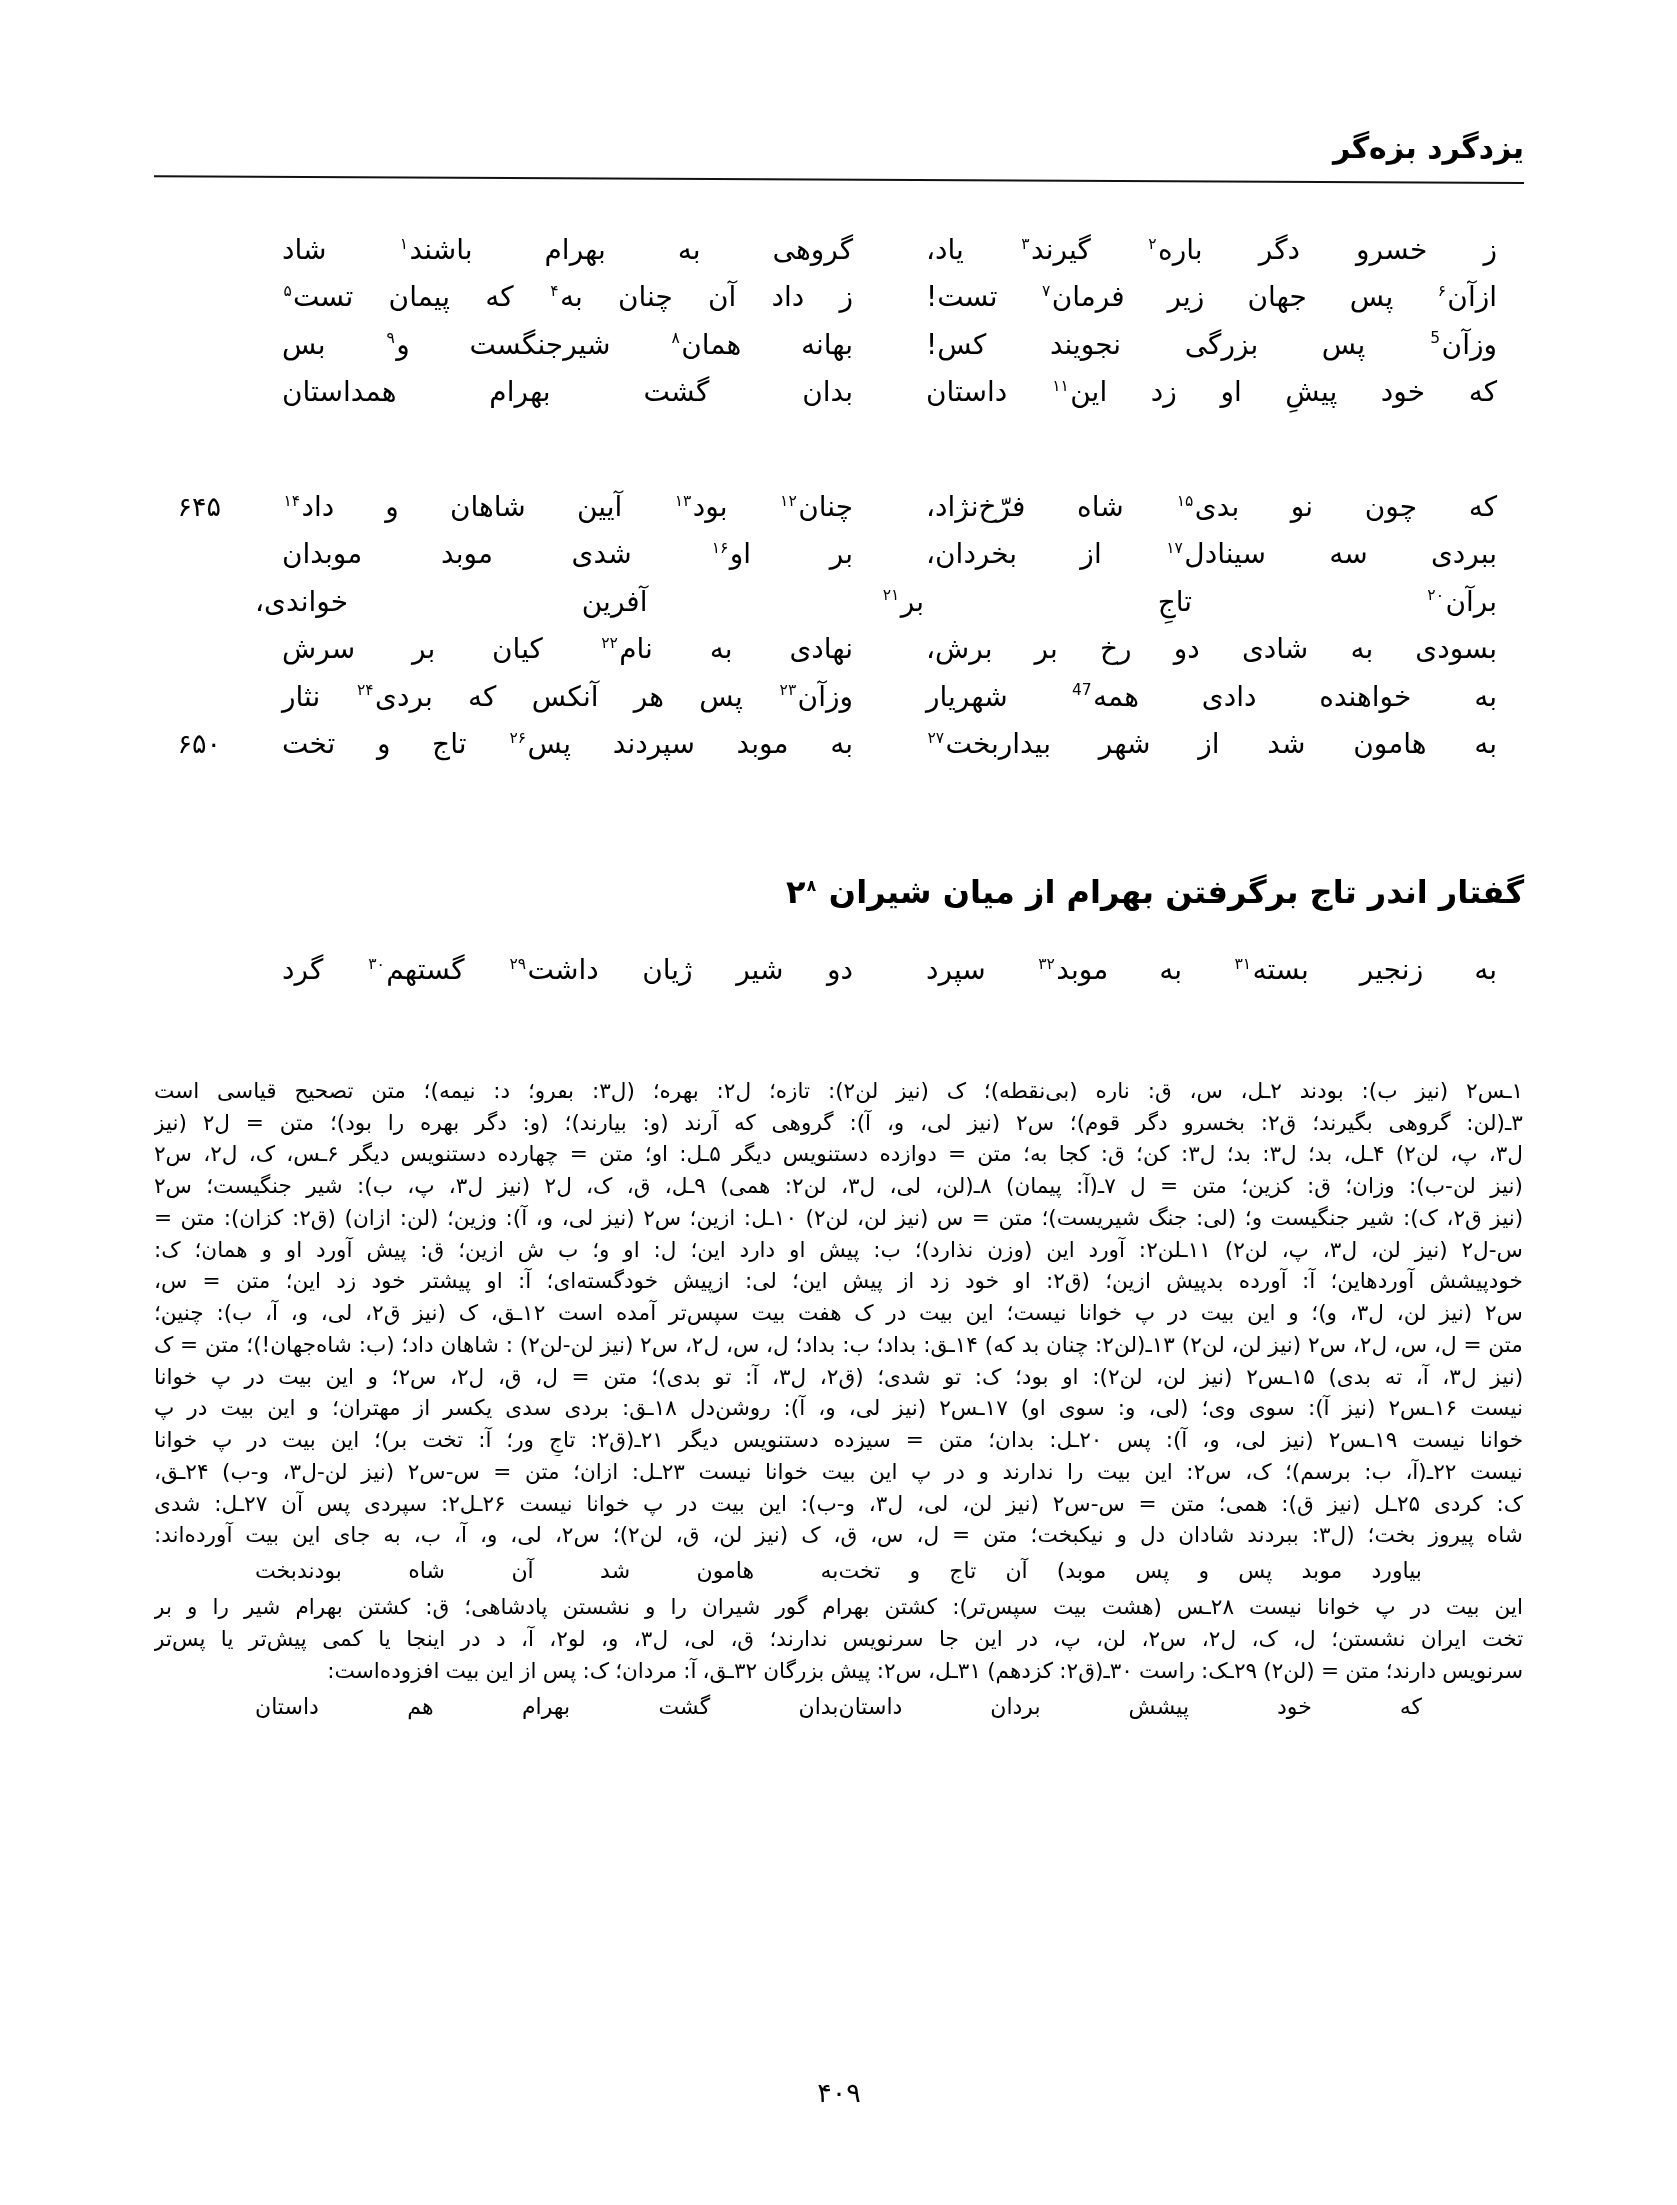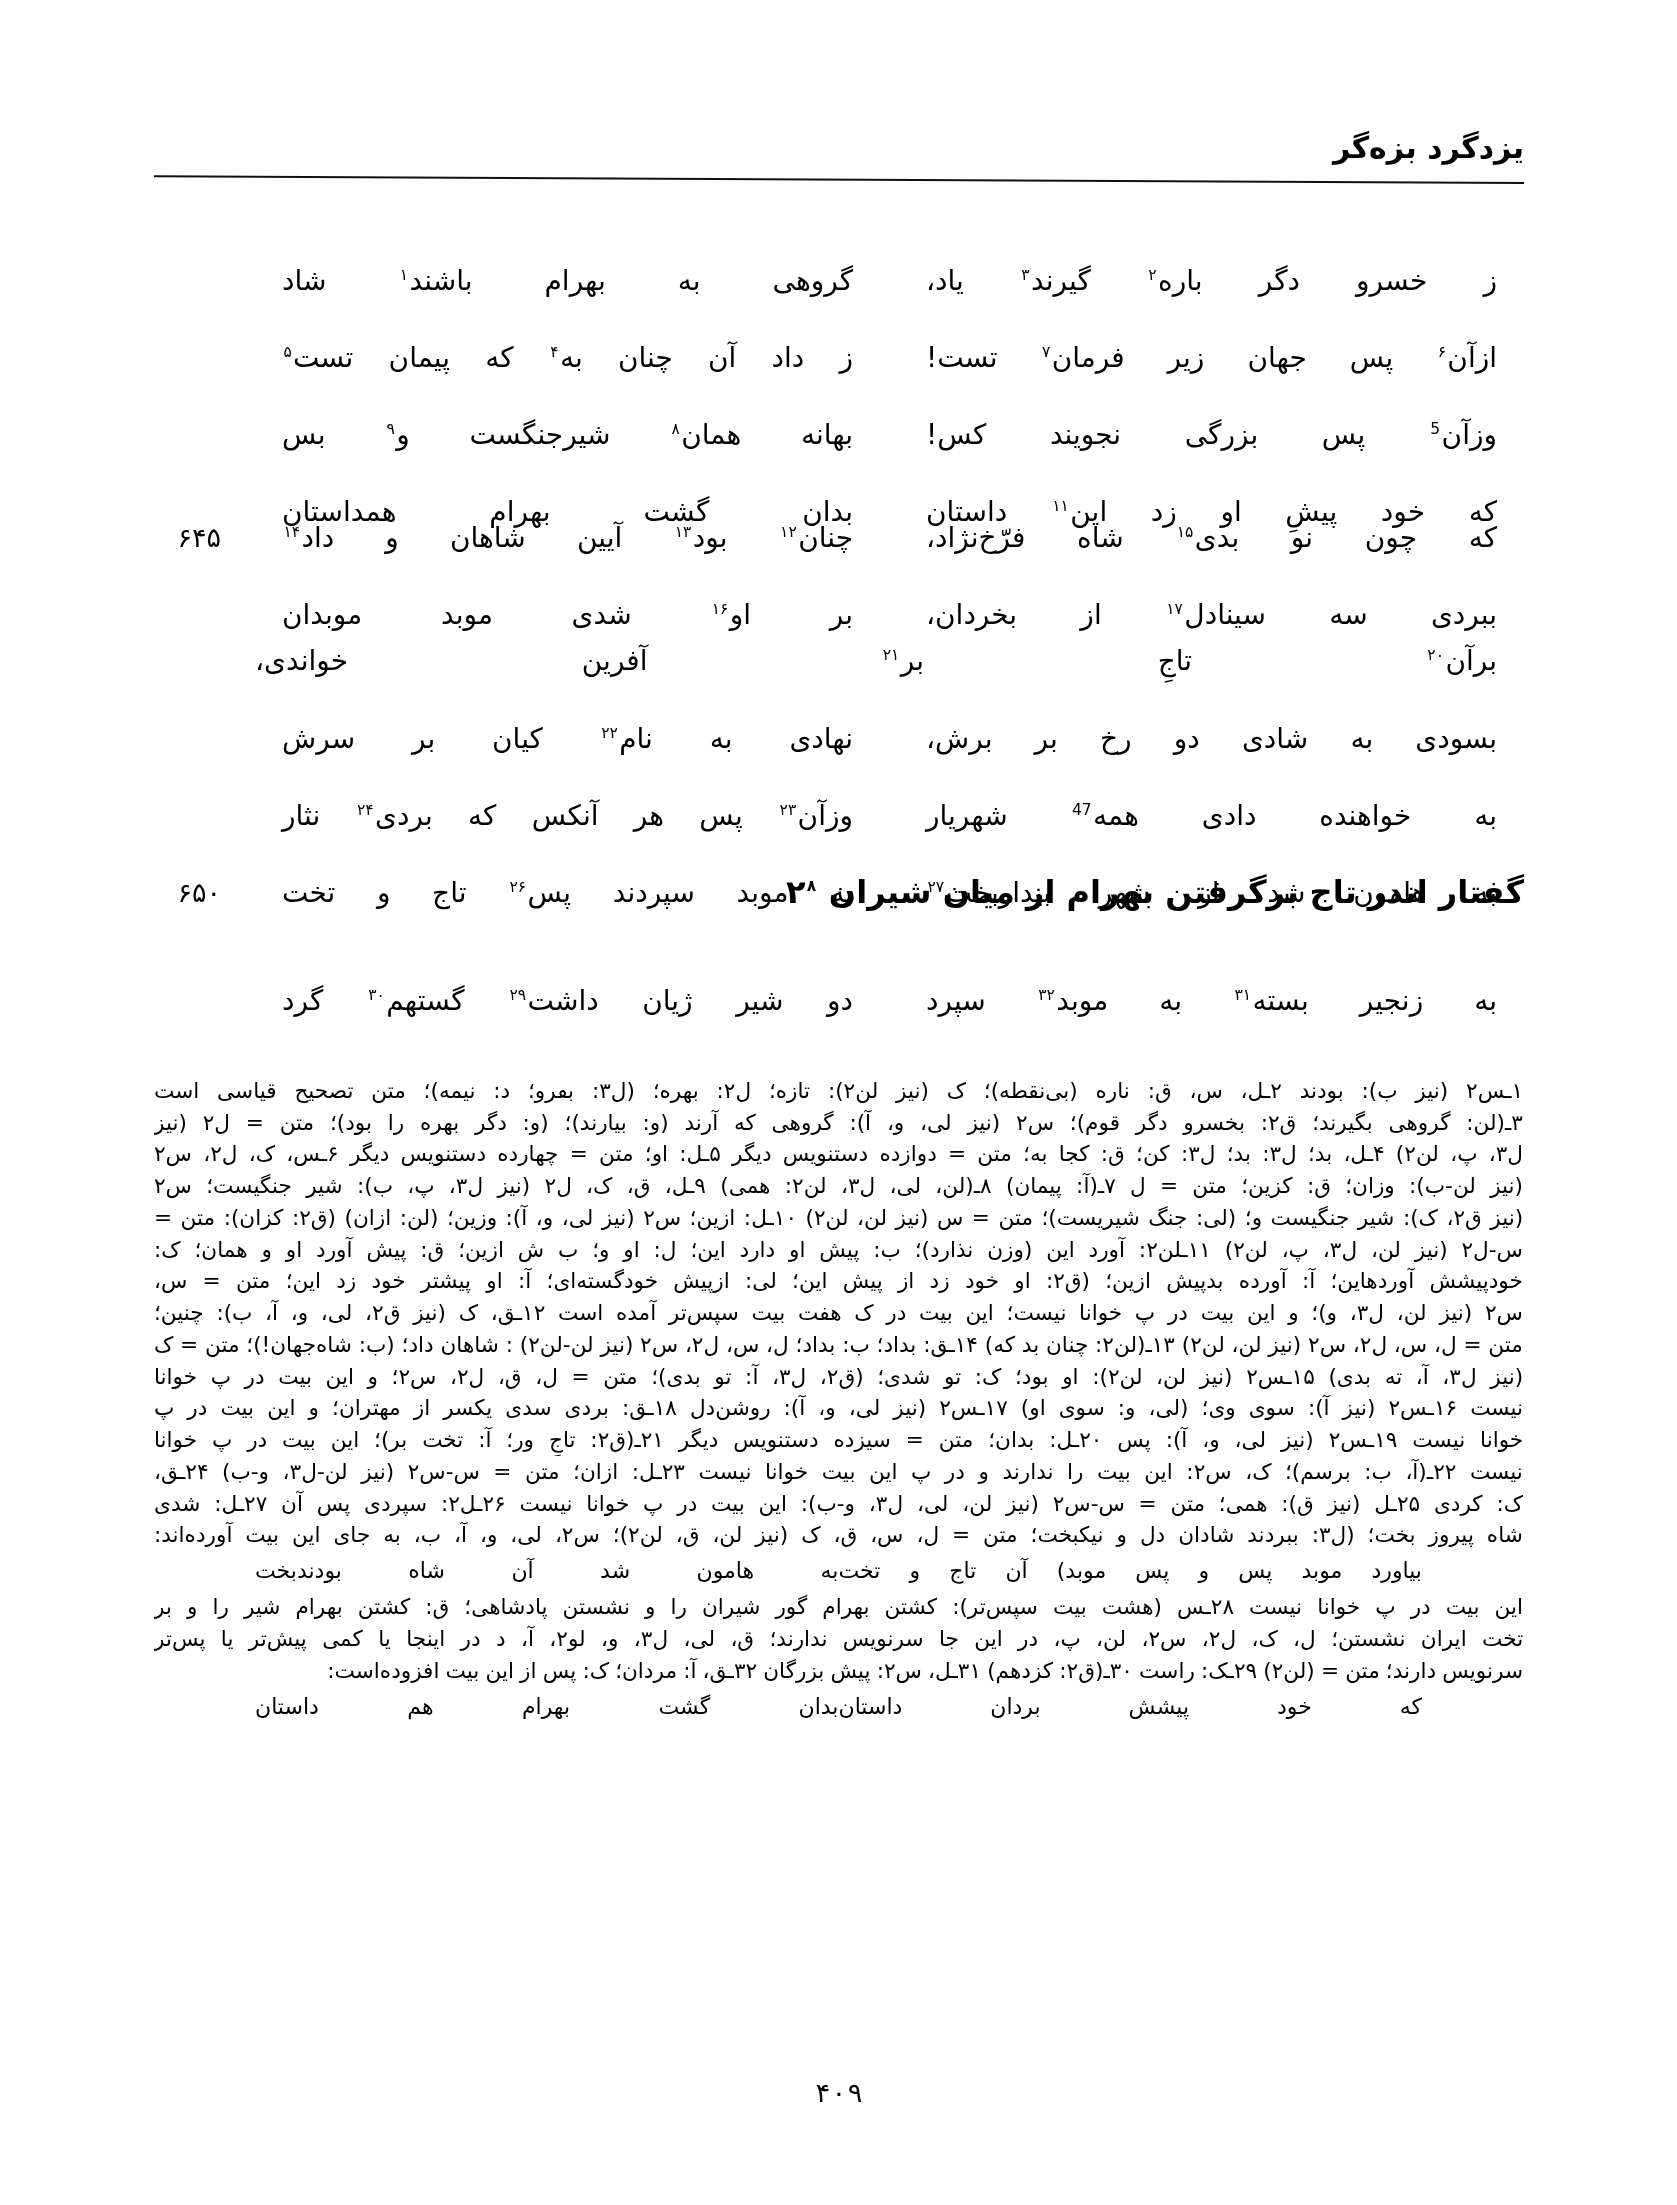--- a/index.html
+++ b/index.html
@@ -68,21 +68,20 @@
     font-size:28px;
     line-height:1.45;
     white-space:nowrap;
     direction:rtl;
   }
   .hemi.right{
     text-align:justify;
     text-align-last:justify;
     padding-left:47px;
     padding-right:53px;
-    margin-top:31px;
   }
   .hemi.left{
     text-align:justify;
     text-align-last:justify;
     padding-left:20px;
     padding-right:27px;
   }
   sup.fn{
     font-size:15.5px;
     vertical-align:super;
@@ -245,16 +244,16 @@
     <span class="app-line"><span>این</span> <span>بیت</span> <span>در</span> <span>پ</span> <span>خوانا</span> <span>نیست</span> <span>۲۸ـس</span> <span>(هشت</span> <span>بیت</span> <span>سپس‌تر):</span> <span>کشتن</span> <span>بهرام</span> <span>گور</span> <span>شیران</span> <span>را</span> <span>و</span> <span>نشستن</span> <span>پادشاهی؛</span> <span>ق:</span> <span>کشتن</span> <span>بهرام</span> <span>شیر</span> <span>را</span> <span>و</span> <span>بر</span></span>
     <span class="app-line"><span>تخت</span> <span>ایران</span> <span>نشستن؛</span> <span>ل،</span> <span>ک،</span> <span>ل۲،</span> <span>س۲،</span> <span>لن،</span> <span>پ،</span> <span>در</span> <span>این</span> <span>جا</span> <span>سرنویس</span> <span>ندارند؛</span> <span>ق،</span> <span>لی،</span> <span>ل۳،</span> <span>و،</span> <span>لو۲،</span> <span>آ،</span> <span>د</span> <span>در</span> <span>اینجا</span> <span>یا</span> <span>کمی</span> <span>پیش‌تر</span> <span>یا</span> <span>پس‌تر</span></span>
     <span class="app-line nojust">سرنویس دارند؛ متن = (لن۲) ۲۹ـک: راست ۳۰ـ(ق۲: کزدهم) ۳۱ـل، س۲: پیش بزرگان ۳۲ـق، آ: مردان؛ ک: پس از این بیت افزوده‌است:</span>
 
     <div class="app-verse indent">
       <span class="av">که خود پیشش بردان داستان</span>
       <span class="av">بدان گشت بهرام هم داستان</span>
     </div>
   </div>
 
-  <div class="folio" style="top:2077px;font-family:Liberation Mono, monospace;">۴۰۹</div>
+  <div class="folio" style="top:2077px;">۴۰۹</div>
 
 </div>
 
 
 </body></html>

